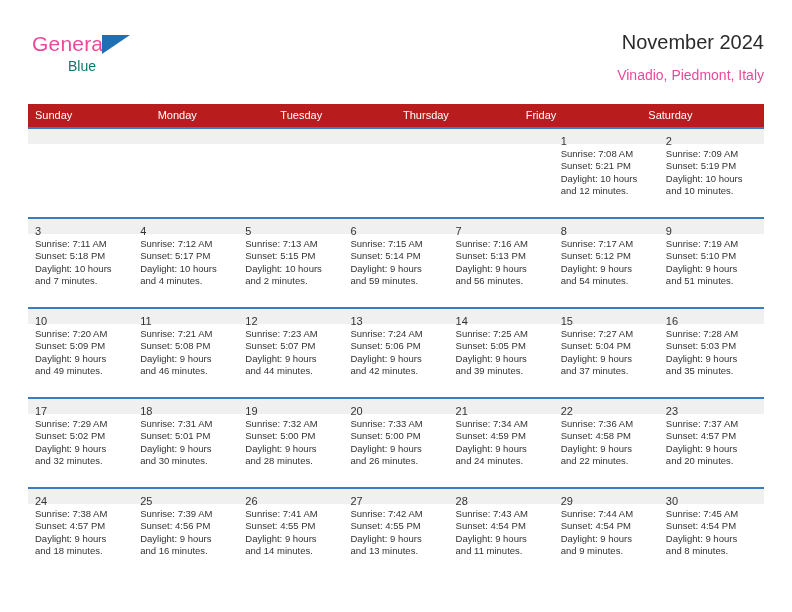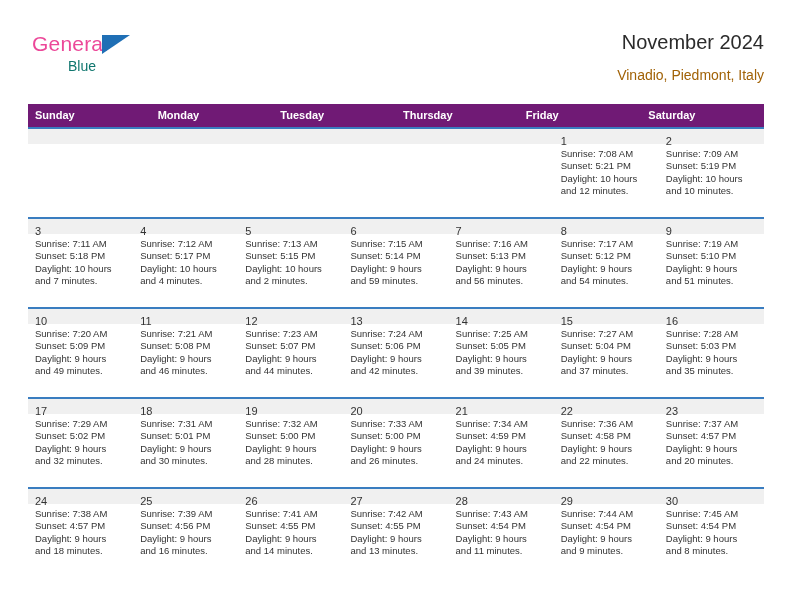--- a/index.html
+++ b/index.html
@@ -76,38 +76,37 @@
   .cal-title {
     font-size: 20px;
     font-weight: normal;
     color: #2b2b2b;
     line-height: 32px;
     white-space: nowrap;
   }
   .cal-subtitle {
     margin-top: 8px;
     font-size: 14px;
-    color: #a16207;
+    color: #ec4899;
     line-height: 18px;
     white-space: nowrap;
   }
 
   
   .calendar {
     position: absolute;
     left: 28px;
     top: 104px;
     width: 736px;
   }
 
   .dow-row {
     display: flex;
     width: 100%;
-    background: #701a75;
-    font-weight: bold;
+    background: #b91c1c;
   }
   .dow-cell {
     flex: 1 1 0;
     box-sizing: border-box;
     padding: 4px 0 4px 7px;
     font-size: 11px;
     color: #ffffff;
     line-height: 15px;
     white-space: nowrap;
   }

